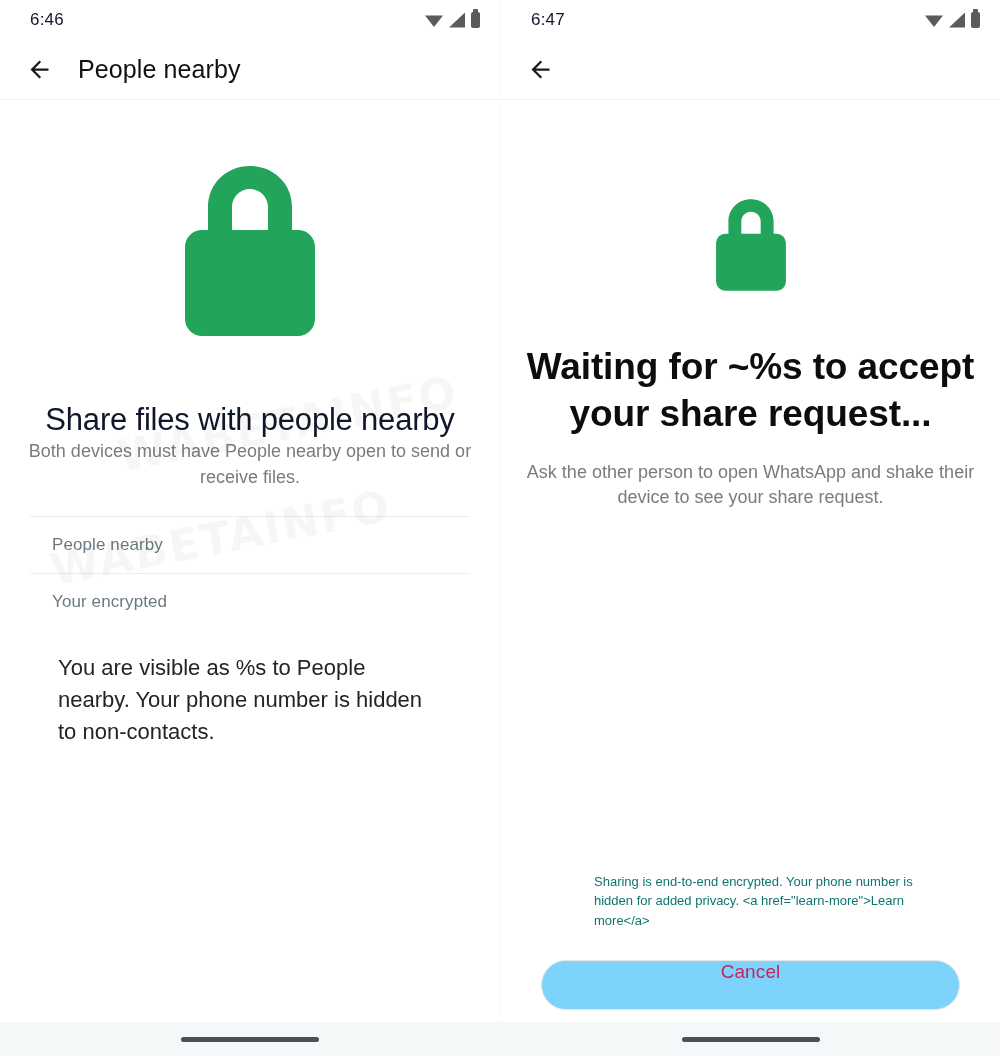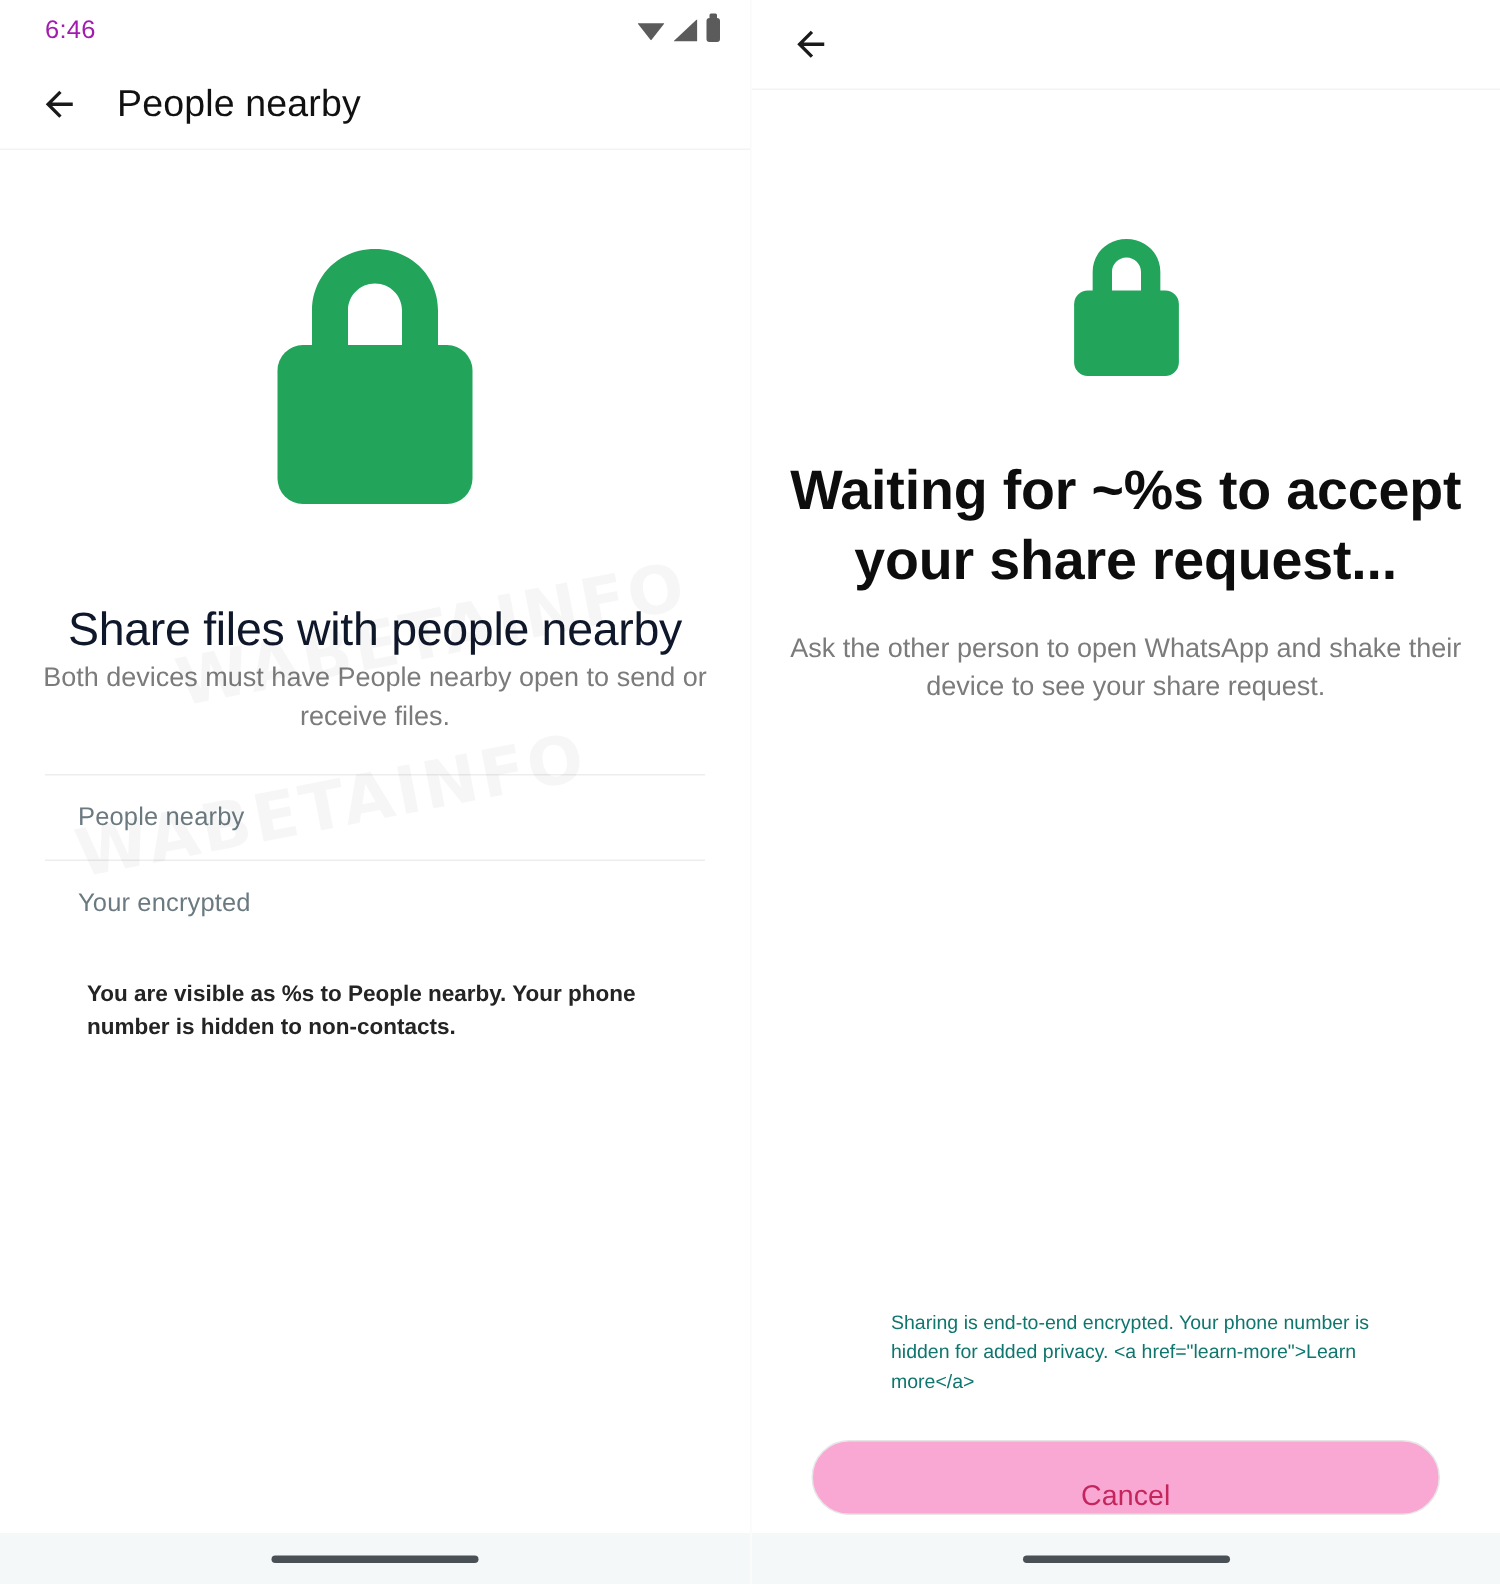--- a/index.html
+++ b/index.html
@@ -33,21 +33,21 @@
   .statusbar {
     position: relative;
     height: 40px;
     display: flex;
     align-items: center;
     justify-content: space-between;
     padding: 0 20px 0 30px;
   }
   .status-time {
     font-size: 17px;
-    color: #a21caf;
+    color: #0f172a;
     letter-spacing: 0.2px;
   }
   .status-icons {
     display: flex;
     align-items: center;
     gap: 6px;
   }
   .ic-wifi {
     width: 18px; height: 14px;
     background: #5b5b5b;
@@ -165,24 +165,23 @@
   .row {
     padding: 18px 52px 18px 52px;
   }
   .row-label {
     font-size: 17px;
     color: #6b7a81;
     letter-spacing: 0.1px;
   }
   .row-sub {
     padding: 22px 58px 0 58px;
-    font-size: 15px;
+    font-size: 22px;
     line-height: 1.45;
     color: #242424;
-    font-weight: bold;
   }
 
   
   .right-footer {
     position: absolute;
     left: 0;
     right: 0;
     bottom: 46px;
     padding: 0 40px;
   }
@@ -191,23 +190,23 @@
     line-height: 1.5;
     color: #0f766e;
     padding: 0 5px;
     margin-left: 48px;
   }
   .cancel-btn {
     margin-top: 30px;
     height: 50px;
     border: 1px solid #e6e6e6;
     border-radius: 26px;
-    background: #f9a8d4;
-    display: flex;
-    align-items: flex-end;
+    background: #7dd3fc;
+    display: flex;
+    align-items: flex-start;
     justify-content: center;
     cursor: pointer;
     width: 100%;
   }
   .cancel-label {
     font-size: 19px;
     color: #c4265c;
     letter-spacing: 0.1px;
   }
 
@@ -307,20 +306,28 @@
   </div>
 
   <div class="panel panel-right">
 
     <div class="watermark">
       
       
       
     </div>
 
+    <div class="statusbar">
+      <div class="status-time">6:47</div>
+      <div class="status-icons">
+        <span class="ic-wifi"></span>
+        <span class="ic-signal"></span>
+        <span class="ic-battery"></span>
+      </div>
+    </div>
 
     <div class="appbar">
       <div class="back-btn">
         <svg width="27" height="27" viewBox="0 0 24 24">
           <path d="M20 11H7.8l5.6-5.6L12 4l-8 8 8 8 1.4-1.4L7.8 13H20z" fill="#1a1a1a"></path>
         </svg>
       </div>
       <div class="appbar-title"></div>
     </div>
 

